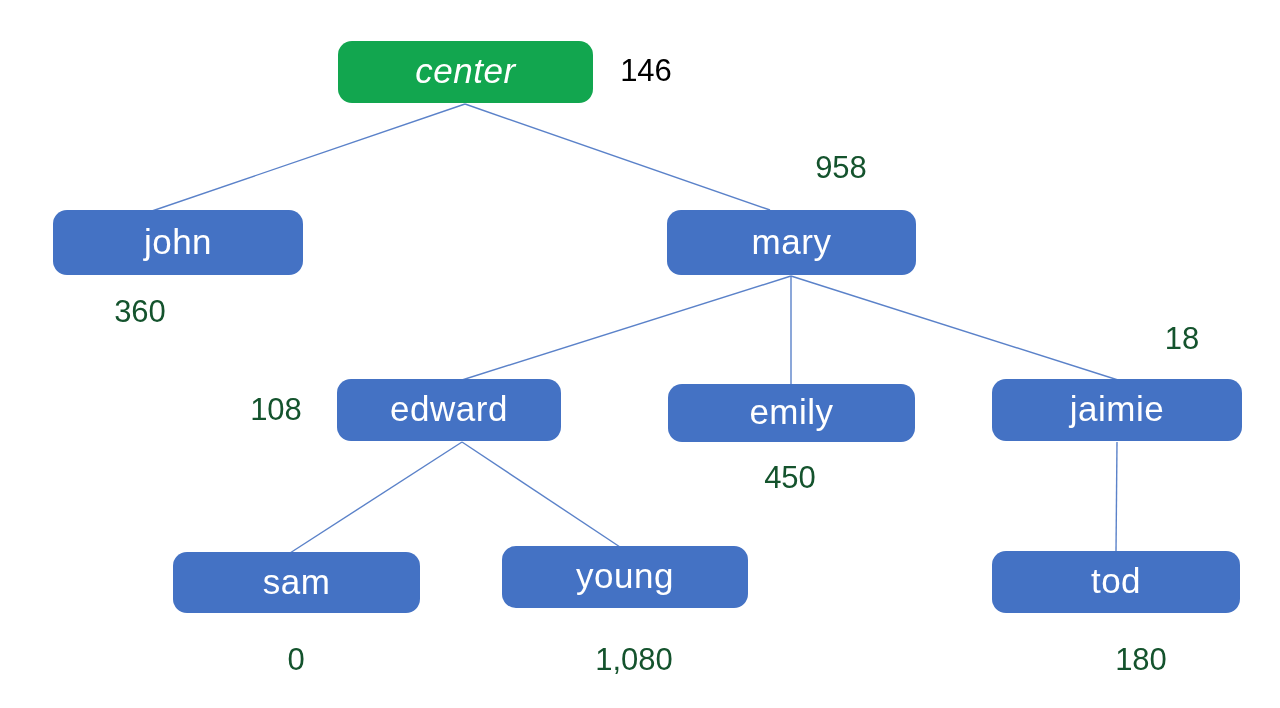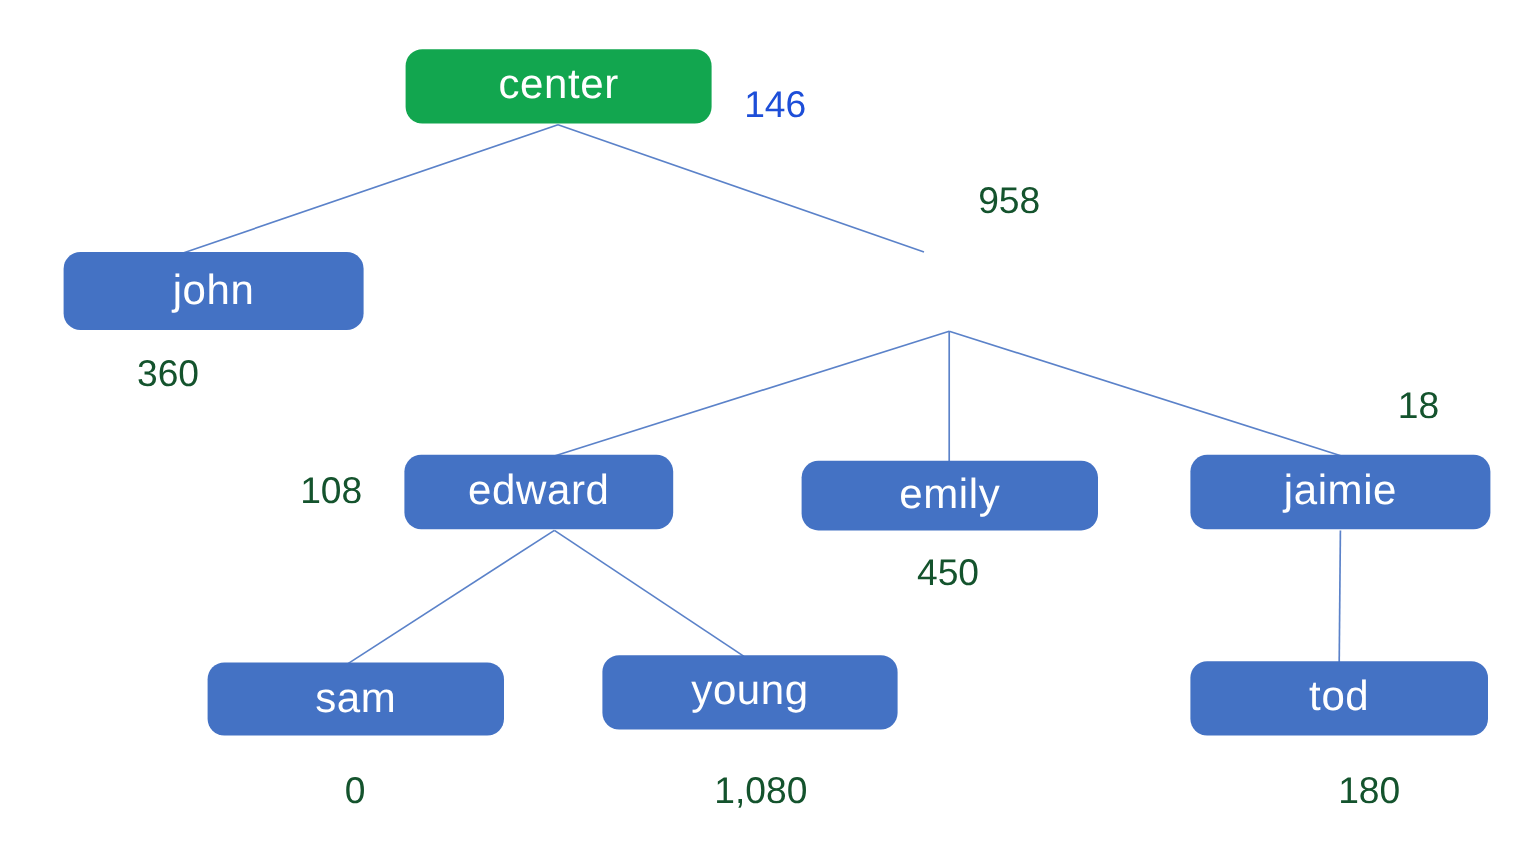--- a/index.html
+++ b/index.html
@@ -23,38 +23,38 @@
   }
   .node {
     position: absolute;
     border-radius: 14px;
     display: flex;
     align-items: center;
     justify-content: center;
     background: #4472c4;
     box-sizing: border-box;
   }
-  .node.root { background: #12a64f; }
+  .node.root { background: #12a64f; font-style: italic; }
   .node .node-label {
     color: #ffffff;
     font-size: 35px;
     line-height: 1;
     letter-spacing: 0.5px;
     white-space: nowrap;
     padding-bottom: 3px;
   }
   .value {
     position: absolute;
     transform: translate(-50%, -50%);
     font-size: 31px;
     color: #14532d;
     white-space: nowrap;
     line-height: 1;
   }
-  .value.root-value { color: #1d4ed8; margin-top: 17px; }
+  .value.root-value { color: #000000; }
 </style>
 </head>
 <body>
 
 <div class="canvas">
 
   <svg class="edges-layer" width="1280" height="708" viewBox="0 0 1280 708" xmlns="http://www.w3.org/2000/svg">
     <g stroke="#5b82c9" stroke-width="1.4" fill="none">
       <line x1="465" y1="104" x2="152" y2="211"></line>
       <line x1="465" y1="104" x2="770" y2="210"></line>
@@ -70,20 +70,23 @@
   <div class="node root" style="left:338px; top:41px; width:255px; height:62px;">
     <span class="node-label">center</span>
   </div>
   <div class="value root-value" style="left:646px; top:70px;">146</div>
 
   <div class="node" style="left:25px; top:210px; width:250px; height:65px;margin-left:28px;">
     <span class="node-label">john</span>
   </div>
   <div class="value" style="left:140px; top:311px;">360</div>
 
+  <div class="node" style="left:667px; top:210px; width:249px; height:65px;">
+    <span class="node-label">mary</span>
+  </div>
   <div class="value" style="left:841px; top:167px;">958</div>
 
   <div class="node" style="left:337px; top:379px; width:224px; height:62px;">
     <span class="node-label">edward</span>
   </div>
   <div class="value" style="left:276px; top:409px;">108</div>
 
   <div class="node" style="left:668px; top:384px; width:247px; height:58px;">
     <span class="node-label">emily</span>
   </div>

